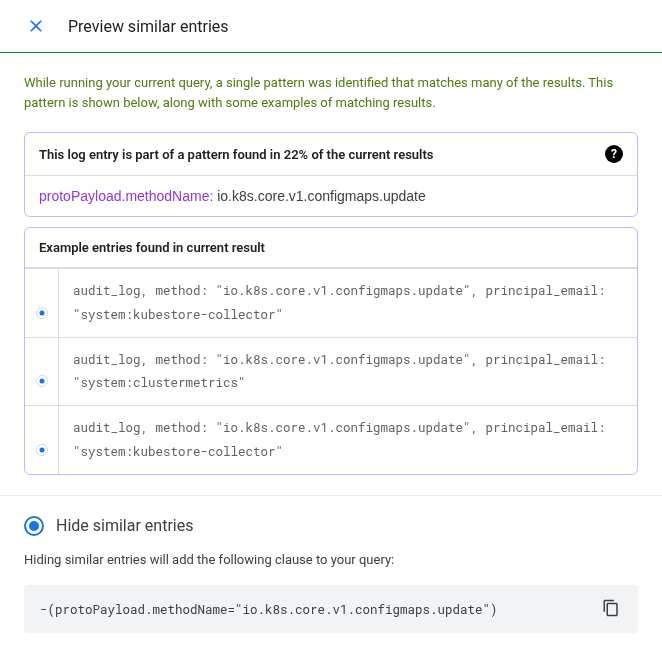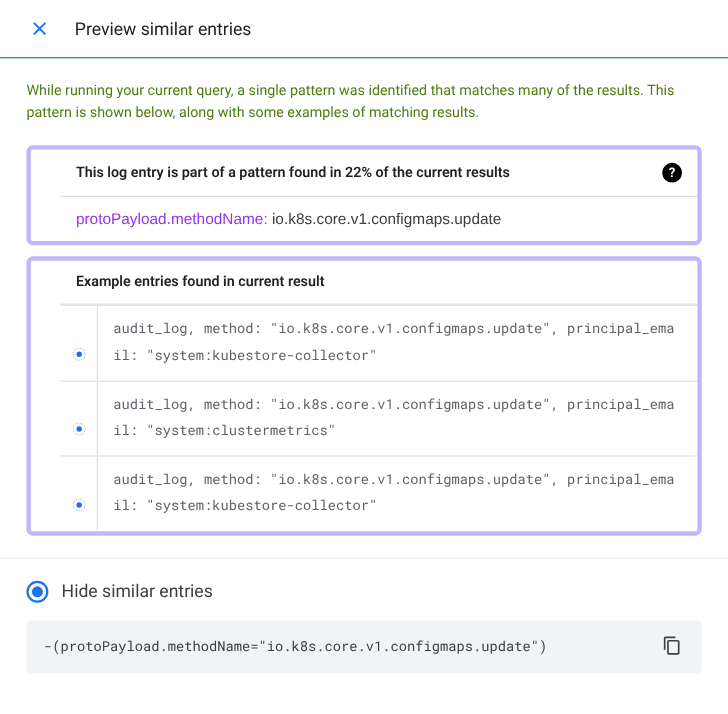--- a/index.html
+++ b/index.html
@@ -2,21 +2,21 @@
 <html><head>
   <meta charset="utf-8">
   <style>
     * { box-sizing: border-box; margin: 0; padding: 0; }
     body { font-family: 'Google Sans', Roboto, Arial, sans-serif; font-size: 14px; color: #202124; background: #fff; width: 662px; }
     .header { display: flex; align-items: center; padding: 14px 16px 14px 24px; border-bottom: 1px solid #15803d; }
     .close-btn { width: 24px; height: 24px; display: flex; align-items: center; justify-content: center; cursor: pointer; margin-right: 20px; color: #1a73e8; }
     .header-title { font-size: 16px; font-weight: 400; color: #202124; }
     .content { padding: 20px 24px; }
     .intro { font-size: 13px; line-height: 1.5; color: #4d7c0f; margin-bottom: 20px; }
-    .card { border: 4px solid #c4b5fd; border-radius: 6px; margin-bottom: 10px; overflow: hidden; padding-left: 27px; }
+    .card { border: 1px solid #c4b5fd; border-radius: 6px; margin-bottom: 10px; overflow: hidden; }
     .card-header { display: flex; align-items: center; justify-content: space-between; padding: 12px 14px; font-size: 13px; font-weight: 600; color: #202124; border-bottom: 1px solid #dadce0; }
     .help-icon { width: 18px; height: 18px; background: #000; border-radius: 50%; color: #fff; display: flex; align-items: center; justify-content: center; font-size: 12px; font-weight: bold; cursor: pointer; }
     .pattern-row { padding: 12px 14px; font-family: Liberation Sans, sans-serif; font-size: 14px; }
     .pattern-key { color: #9334e6; }
     .pattern-val { color: #3c4043; }
     .example-header { padding: 12px 14px; font-size: 13px; font-weight: 600; color: #202124; border-bottom: 1px solid #dadce0; }
     .entry-row { display: flex; align-items: flex-end; border-top: 1px solid #dadce0; }
     .entry-row:first-of-type { border-top: none; }
     .entry-icon-cell { width: 34px; flex-shrink: 0; display: flex; align-items: center; justify-content: center; padding-top: 20px; border-right: 1px solid #dadce0; align-self: stretch; }
     .entry-icon { width: 12px; height: 12px; color: #1a73e8; }
@@ -90,20 +90,21 @@
 
   <div class="divider"></div>
 
   <div class="radio-row">
     <div class="radio-outer checked">
         <div class="radio-inner"></div>
       </div>
     <span class="radio-label">Hide similar entries</span>
   </div>
 
+  <p class="hint">Hiding similar entries will add the following clause to your query:</p>
 
   <div class="code-box">
     <span class="code-text">-(protoPayload.methodName="io.k8s.core.v1.configmaps.update")</span>
     <div class="copy-btn">
       <svg width="18" height="18" viewBox="0 0 24 24">
           <path fill="currentColor" d="M16 1H4c-1.1 0-2 .9-2 2v14h2V3h12V1zm3 4H8c-1.1 0-2 .9-2 2v14c0 1.1.9 2 2 2h11c1.1 0 2-.9 2-2V7c0-1.1-.9-2-2-2zm0 16H8V7h11v14z"></path>
         </svg>
     </div>
   </div>
 

